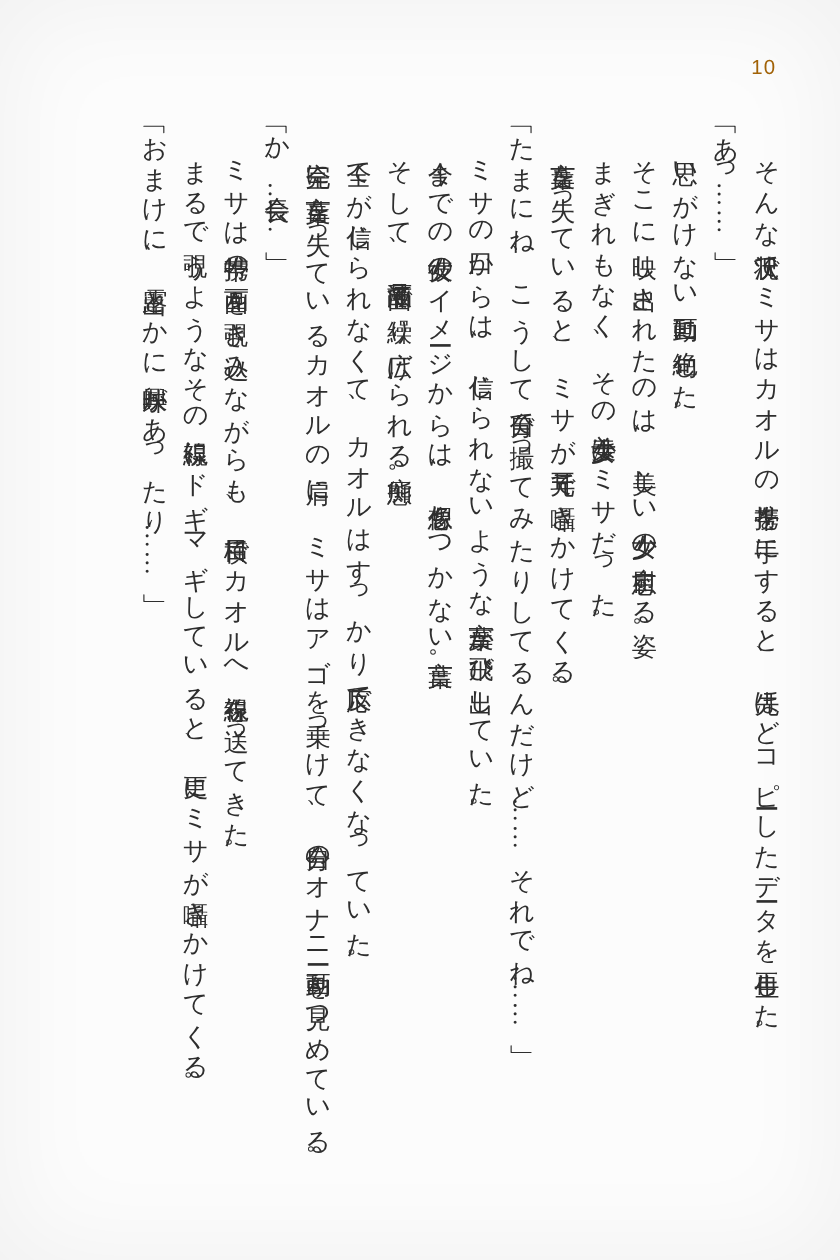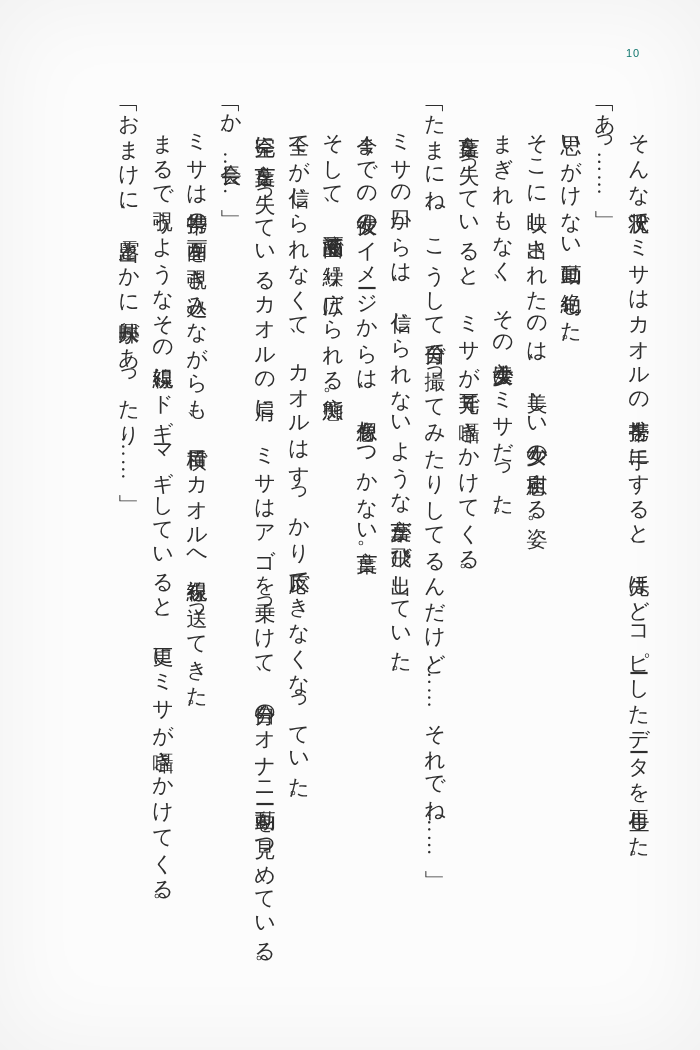--- a/index.html
+++ b/index.html
@@ -18,23 +18,23 @@
     height: 1050px;
     background: #fcfcfc;
     overflow: hidden;
     box-shadow: inset 0 0 90px rgba(0,0,0,0.05);
   }
   .page-number {
     position: absolute;
     top: 47px;
     left: 626px;
     font-family: "Liberation Sans", "DejaVu Sans", sans-serif;
-    font-size: 11px;
+    font-size: 17px;
     letter-spacing: 1px;
-    color: #0f766e;
+    color: #a16207;
   }
   .text-block {
     position: absolute;
     top: 98px;
     right: 44px;
     height: 908px;
     writing-mode: vertical-rl;
     -webkit-writing-mode: vertical-rl;
     text-orientation: mixed;
     font-size: 21px;

